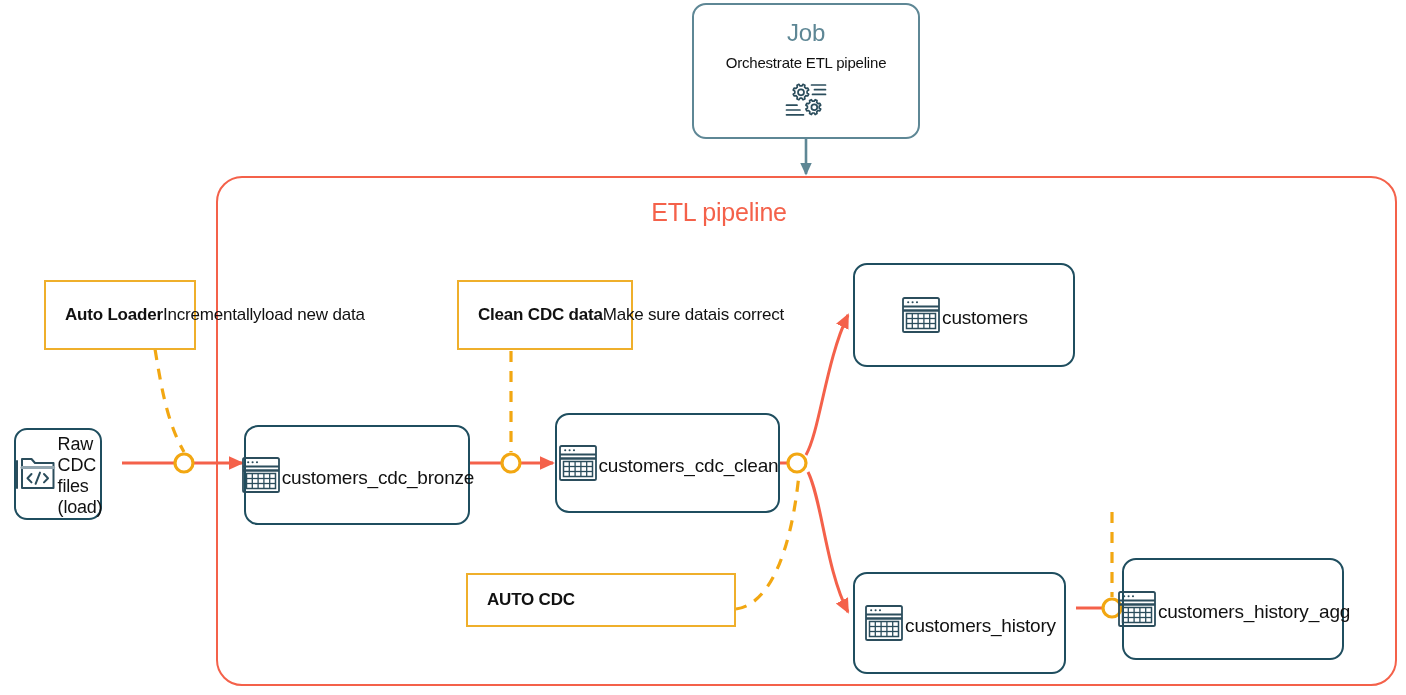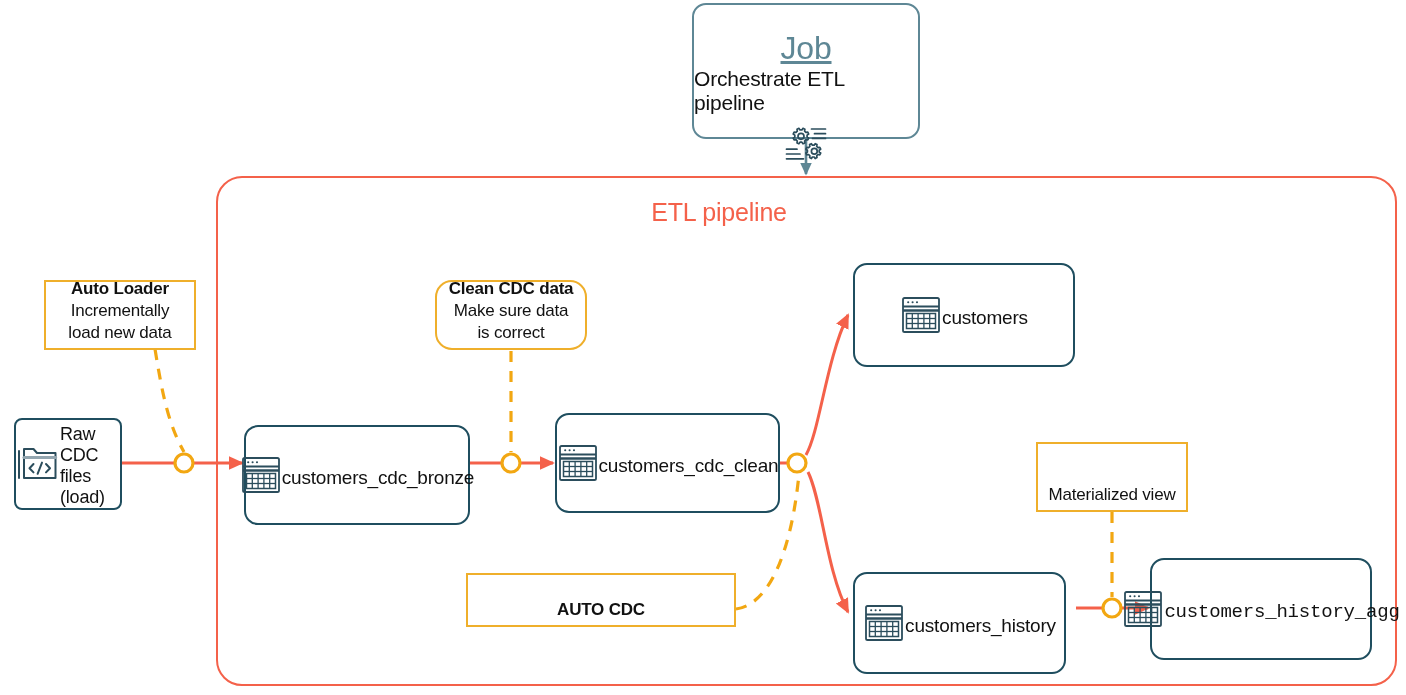--- a/index.html
+++ b/index.html
@@ -49,44 +49,44 @@
     position: absolute;
     border: 2.5px solid #5E8795;
     border-radius: 14px;
     background: #ffffff;
     display: flex;
     flex-direction: column;
     align-items: center;
     z-index: 3;
   }
   .jobcard .job-title {
-    font-size: 32px;
+    font-size: 24px;
     color: #5E8795;
-    margin-top: 25px;
-    letter-spacing: -0.2px;
-    text-decoration: underline;
+    margin-top: 14px;
+    letter-spacing: -0.2px;
   }
   .jobcard .job-sub {
-    font-size: 21px;
+    font-size: 15px;
     color: #111111;
+    margin-top: 7px;
     letter-spacing: -0.2px;
   }
   .jobcard .job-icon { margin-top: 9px; line-height: 0; }
 
   
   .callout {
     position: absolute;
     border: 2px solid #EFAF2B;
     background: #ffffff;
     display: flex;
-    flex-direction: column;
+    flex-direction: row;
     align-items: center;
-    justify-content: flex-end;
+    justify-content: flex-start;
     z-index: 3;
-    padding: 4px 8px;
+    padding: 4px 19px;
   }
   .callout .c-line {
     font-size: 17px;
     color: #111111;
     line-height: 22px;
     white-space: nowrap;
     letter-spacing: -0.2px;
   }
   .callout .c-line.bold { font-weight: bold; }
 
@@ -202,21 +202,21 @@
         <path d="M27.5 5.0 L41.5 5.0"></path>
         <path d="M30.5 9.7 L41.5 9.7"></path>
         <path d="M28.5 14.4 L41.5 14.4"></path>
         <path d="M2.5 25.2 L13.0 25.2"></path>
         <path d="M2.5 30.0 L16.0 30.0"></path>
         <path d="M2.5 34.8 L19.5 34.8"></path>
       </svg>
     </div>
   </div>
 
-  <div class="node" style="left:14px; top:418px; width:108px; height:92px; border-radius:8px;">
+  <div class="node" style="left:14px; top:428px; width:88px; height:92px; border-radius:13px;">
     <div class="node-icon">
       <svg width="44" height="38" viewBox="0 0 44 38" fill="none" stroke="#2B4D5C" stroke-width="2" stroke-linejoin="round" stroke-linecap="round">
         <path d="M3 6 L3 33"></path>
         <path d="M8 4 L17.5 4 L21 8 L39.5 8 L39.5 33 L8 33 Z"></path>
         <path d="M8 12.5 L39.5 12.5" stroke-width="3.2" stroke="#93A6B0"></path>
         <path d="M17.5 19 L13.5 23.2 L17.5 27.4"></path>
         <path d="M30 19 L34 23.2 L30 27.4"></path>
         <path d="M26 17.6 L21.6 28.8"></path>
       </svg>
     </div>
@@ -303,21 +303,21 @@
         <path d="M6.5 28.5 L35.5 28.5" stroke-width="1.3"></path>
         <path d="M12.3 18.5 L12.3 33.5" stroke-width="1.3"></path>
         <path d="M18.1 18.5 L18.1 33.5" stroke-width="1.3"></path>
         <path d="M23.9 18.5 L23.9 33.5" stroke-width="1.3"></path>
         <path d="M29.7 18.5 L29.7 33.5" stroke-width="1.3"></path>
       </svg>
     </div>
     <div class="node-label">customers_history</div>
   </div>
 
-  <div class="node" style="left:1150px; top:558px; width:222px; height:102px;font-family:Liberation Mono, monospace;">
+  <div class="node" style="left:1122px; top:558px; width:222px; height:102px;">
     <div class="node-icon">
       <svg width="42" height="40" viewBox="0 0 42 40" fill="none" stroke="#2B4D5C" stroke-width="1.8">
         <rect x="3" y="3" width="36" height="34" rx="1.6"></rect>
         <path d="M3 11.5 L39 11.5"></path>
         <path d="M3 15.5 L39 15.5" stroke-width="2.6"></path>
         <circle cx="8.2" cy="7.3" r="1.05" fill="#2B4D5C" stroke="none"></circle>
         <circle cx="12.6" cy="7.3" r="1.05" fill="#2B4D5C" stroke="none"></circle>
         <circle cx="17.0" cy="7.3" r="1.05" fill="#2B4D5C" stroke="none"></circle>
         <rect x="6.5" y="18.5" width="29" height="15" stroke-width="1.5"></rect>
         <path d="M6.5 23.5 L35.5 23.5" stroke-width="1.3"></path>
@@ -330,27 +330,24 @@
     </div>
     <div class="node-label">customers_history_agg</div>
   </div>
 
   <div class="callout" style="left:44px; top:280px; width:152px; height:70px;">
     <div class="c-line bold">Auto Loader</div>
     <div class="c-line">Incrementally</div>
     <div class="c-line">load new data</div>
   </div>
 
-  <div class="callout" style="left:435px; top:280px; width:152px; height:70px;border-radius:17px;">
+  <div class="callout" style="left:457px; top:280px; width:176px; height:70px;">
     <div class="c-line bold">Clean CDC data</div>
     <div class="c-line">Make sure data</div>
     <div class="c-line">is correct</div>
   </div>
 
   <div class="callout" style="left:466px; top:573px; width:270px; height:54px;">
     <div class="c-line bold">AUTO CDC</div>
   </div>
 
-  <div class="callout" style="left:1036px; top:442px; width:152px; height:70px;">
-    <div class="c-line">Materialized view</div>
-  </div>
 
 </div>
 
 </body></html>

